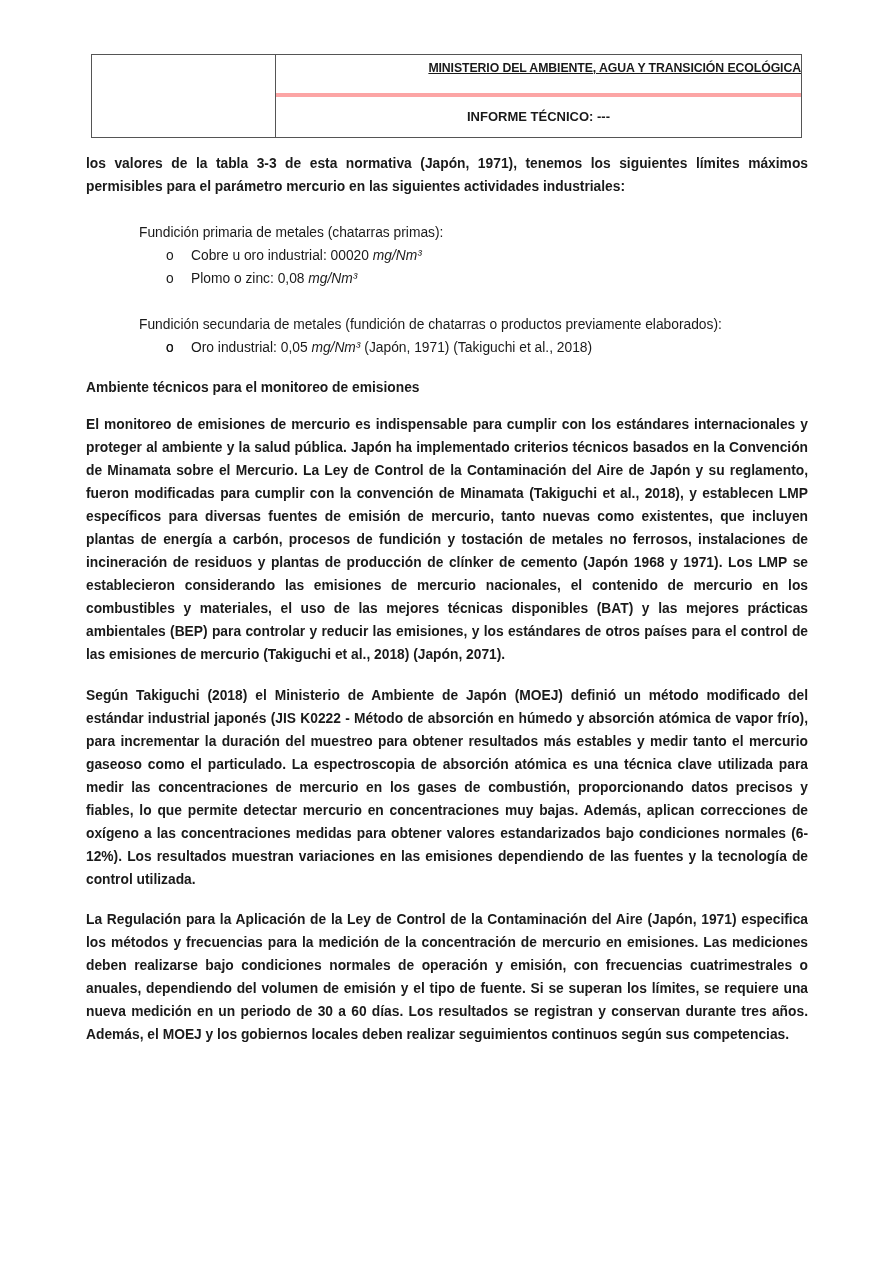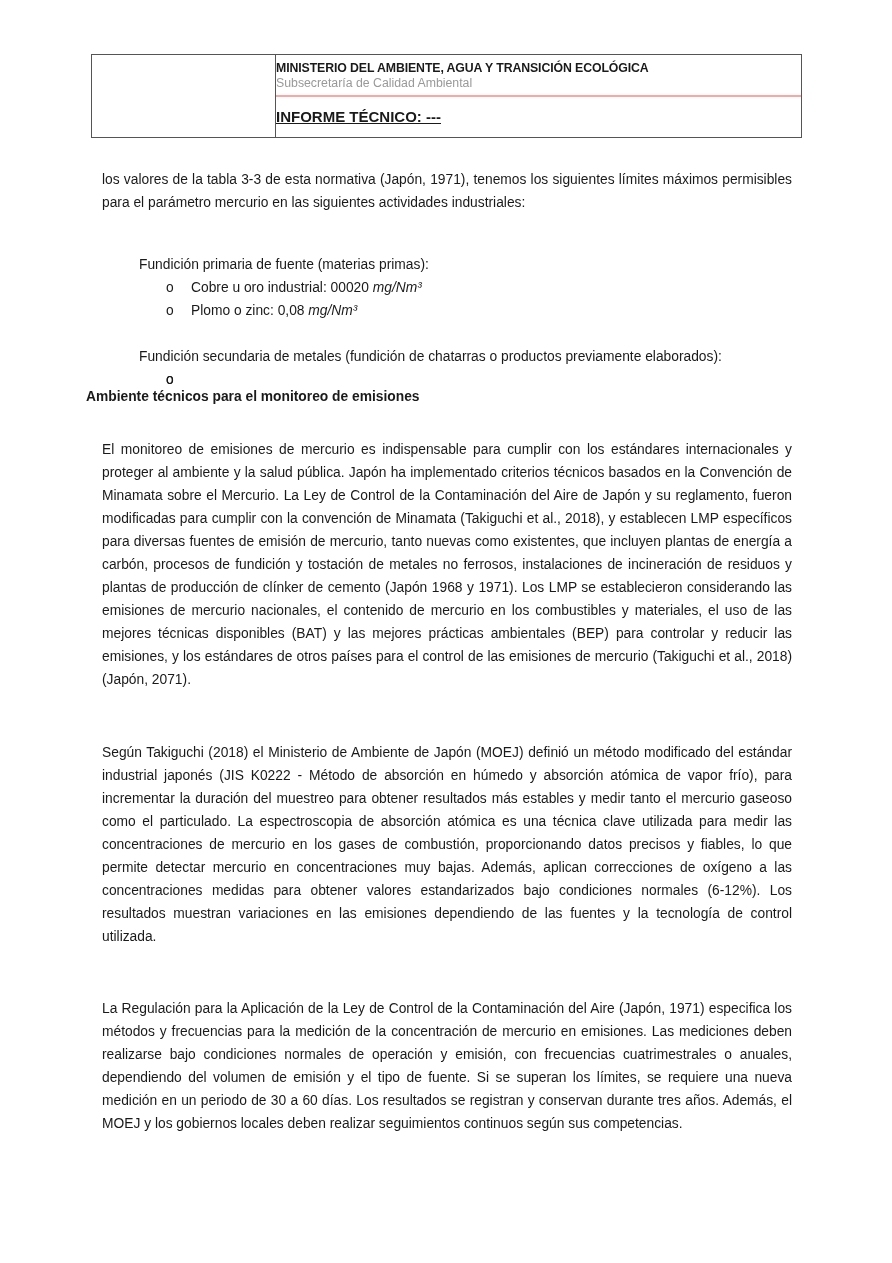--- a/index.html
+++ b/index.html
@@ -2,58 +2,57 @@
 <html><head>
 <meta charset="utf-8">
 <style>
   html, body { margin:0; padding:0; background:#ffffff; }
   body { width:892px; height:1263px; position:relative; overflow:hidden;
          font-family:"Liberation Sans", sans-serif; color:#1a1a1a; }
   .header { position:absolute; left:91px; top:54px; width:711px; height:84px;
             border:1px solid #555; box-sizing:border-box; display:flex; }
   .header .logo-cell { width:183px; border-right:1px solid #555; }
   .header .right { flex:1; display:flex; flex-direction:column; }
-  .header .top { height:43px; border-bottom:2px solid #fca5a5; text-align:left; padding-top:6px; box-sizing:border-box; }
+  .header .top { height:43px; border-bottom:4px solid #fca5a5; text-align:right; padding-top:6px; box-sizing:border-box;text-decoration:underline; }
   .ministry { font-size:12.3px; font-weight:bold; letter-spacing:-0.1px; line-height:15px; }
   .sub { font-size:12.3px; color:#999; line-height:15px; }
-  .header .bottom { flex:1; text-align:left; font-size:15px; font-weight:bold; line-height:40px;text-decoration:underline; }
+  .header .bottom { flex:1; text-align:center; font-size:13px; font-weight:bold; line-height:40px; }
   .body { position:absolute; left:86px; top:152px; width:722px; font-size:13.8px; line-height:23px; }
-  p { margin:16px; text-align:justify; }
+  p { margin:0; text-align:justify;font-weight:bold; }
   .gap { height:23px; }
   .list-title { padding-left:53px; }
   .bullet { padding-left:80px; position:relative; }
   .bullet .mark { position:absolute; left:80px; }
   .bullet .txt { padding-left:25px; display:inline-block; }
   .h { font-weight:bold; }
   i { }
 </style>
 </head>
 <body>
 
 <div class="header">
   <div class="logo-cell"></div>
   <div class="right">
     <div class="top">
       <div class="ministry">MINISTERIO DEL AMBIENTE, AGUA Y TRANSICIÓN ECOLÓGICA</div>
-      <div class="sub">Subsecretaría de Calidad Ambiental</div>
     </div>
     <div class="bottom">INFORME TÉCNICO: ---</div>
   </div>
 </div>
 
 <div class="body">
   <p>los valores de la tabla 3-3 de esta normativa (Japón, 1971), tenemos los siguientes límites máximos permisibles para el parámetro mercurio en las siguientes actividades industriales:</p>
   <div class="gap"></div>
-  <div class="list-title">Fundición primaria de fuente (materias primas):</div>
+  <div class="list-title">Fundición primaria de metales (chatarras primas):</div>
   <div class="bullet"><span class="mark">o</span><span class="txt"><span>Cobre u oro industrial: 00020 </span><i>mg/Nm³</i></span></div>
   <div class="bullet"><span class="mark">o</span><span class="txt"><span>Plomo o zinc: 0,08 </span><i>mg/Nm³</i></span></div>
   <div class="gap"></div>
   <div class="list-title">Fundición secundaria de metales (fundición de chatarras o productos previamente elaborados):</div>
   <div class="bullet"><span class="mark">o</span></div>
-  <div class="bullet"><span class="mark">o</span></div>
+  <div class="bullet"><span class="mark">o</span><span class="txt"><span>Oro industrial: 0,05 </span><i>mg/Nm³</i><span> (Japón, 1971) (Takiguchi et al., 2018)</span></span></div>
   <div class="gap" style="height:17px"></div>
   <div class="h">Ambiente técnicos para el monitoreo de emisiones</div>
   <div class="gap" style="height:14px"></div>
   <p>El monitoreo de emisiones de mercurio es indispensable para cumplir con los estándares internacionales y proteger al ambiente y la salud pública. Japón ha implementado criterios técnicos basados en la Convención de Minamata sobre el Mercurio. La Ley de Control de la Contaminación del Aire de Japón y su reglamento, fueron modificadas para cumplir con la convención de Minamata (Takiguchi et al., 2018), y establecen LMP específicos para diversas fuentes de emisión de mercurio, tanto nuevas como existentes, que incluyen plantas de energía a carbón, procesos de fundición y tostación de metales no ferrosos, instalaciones de incineración de residuos y plantas de producción de clínker de cemento (Japón 1968 y 1971). Los LMP se establecieron considerando las emisiones de mercurio nacionales, el contenido de mercurio en los combustibles y materiales, el uso de las mejores técnicas disponibles (BAT) y las mejores prácticas ambientales (BEP) para controlar y reducir las emisiones, y los estándares de otros países para el control de las emisiones de mercurio (Takiguchi et al., 2018) (Japón, 2071).</p>
   <div class="gap" style="height:18px"></div>
   <p>Según Takiguchi (2018) el Ministerio de Ambiente de Japón (MOEJ) definió un método modificado del estándar industrial japonés (JIS K0222 - Método de absorción en húmedo y absorción atómica de vapor frío), para incrementar la duración del muestreo para obtener resultados más estables y medir tanto el mercurio gaseoso como el particulado. La espectroscopia de absorción atómica es una técnica clave utilizada para medir las concentraciones de mercurio en los gases de combustión, proporcionando datos precisos y fiables, lo que permite detectar mercurio en concentraciones muy bajas. Además, aplican correcciones de oxígeno a las concentraciones medidas para obtener valores estandarizados bajo condiciones normales (6-12%). Los resultados muestran variaciones en las emisiones dependiendo de las fuentes y la tecnología de control utilizada.</p>
   <div class="gap" style="height:17px"></div>
   <p>La Regulación para la Aplicación de la Ley de Control de la Contaminación del Aire (Japón, 1971) especifica los métodos y frecuencias para la medición de la concentración de mercurio en emisiones. Las mediciones deben realizarse bajo condiciones normales de operación y emisión, con frecuencias cuatrimestrales o anuales, dependiendo del volumen de emisión y el tipo de fuente. Si se superan los límites, se requiere una nueva medición en un periodo de 30 a 60 días. Los resultados se registran y conservan durante tres años. Además, el MOEJ y los gobiernos locales deben realizar seguimientos continuos según sus competencias.</p>
 </div>
 

